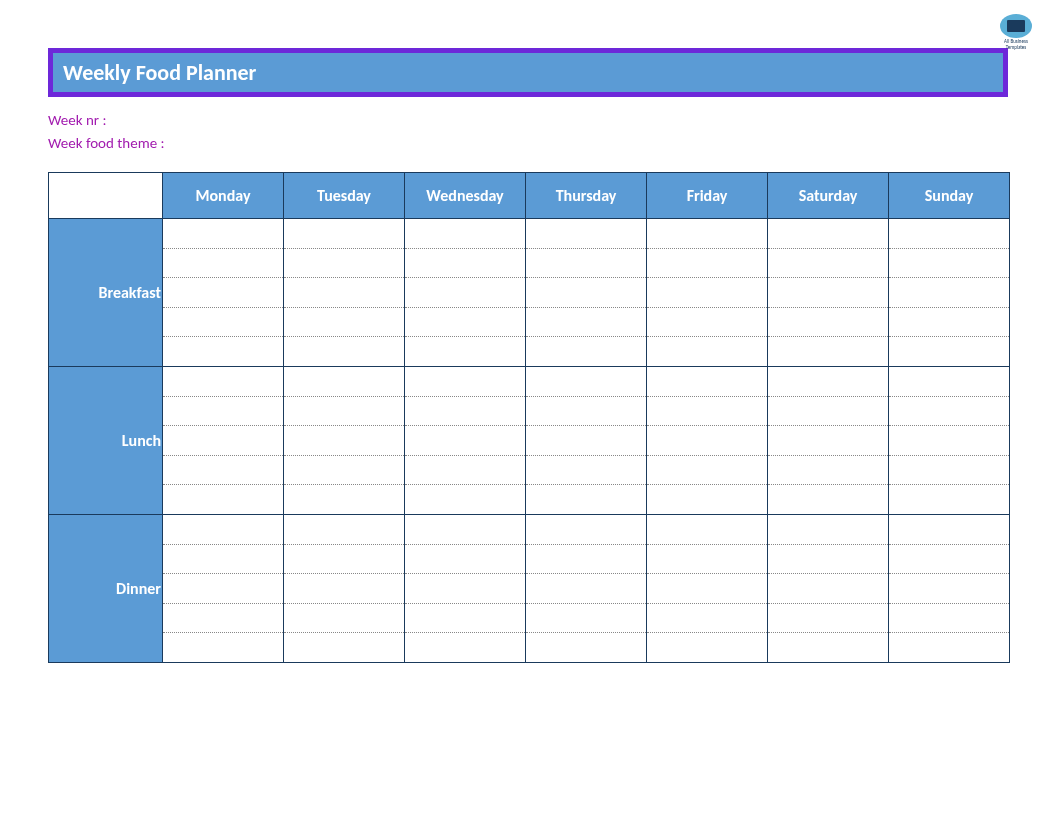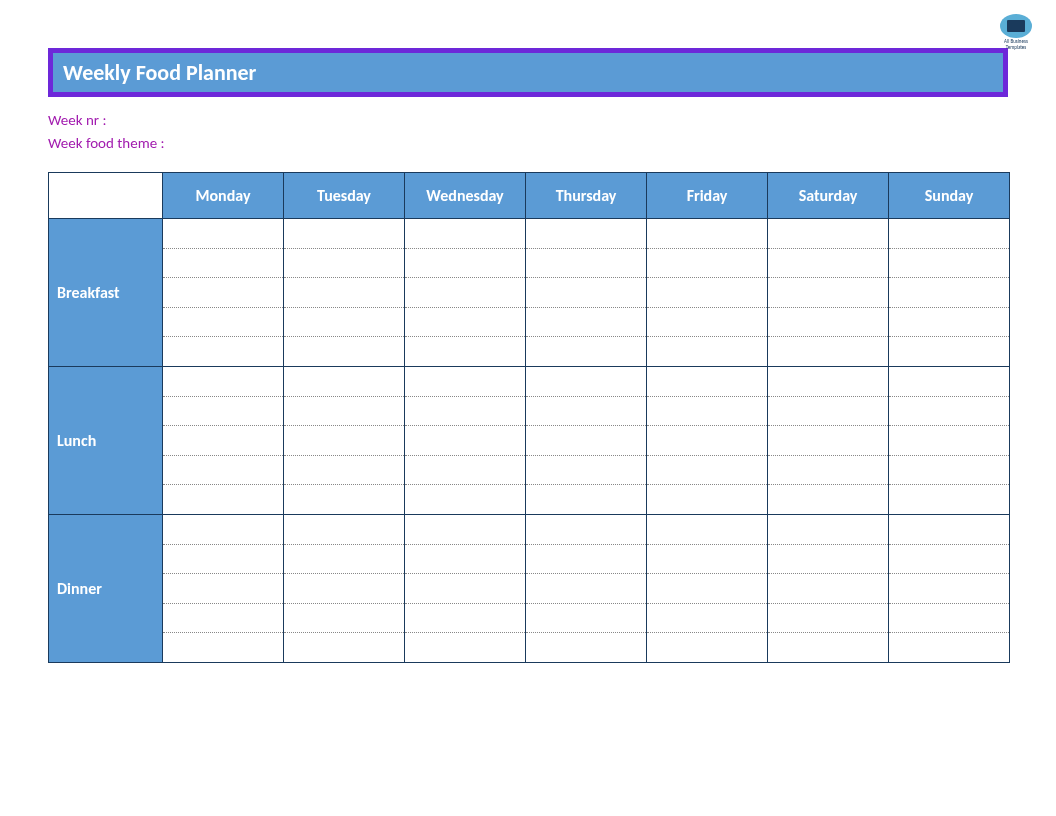--- a/index.html
+++ b/index.html
@@ -89,21 +89,21 @@
     font-size: 16px;
     height: 46px;
     text-align: center;
     width: 121px;
   }
   table.planner td.meal-label {
     background: #5b9bd5;
     color: #ffffff;
     font-weight: bold;
     font-size: 16px;
-    text-align: left;
+    text-align: right;
     padding-left: 8px;
     vertical-align: middle;
     width: 114px;
   }
   table.planner td.cell {
     background: #ffffff;
     height: 148px;
     padding: 0;
     vertical-align: top;
   }

